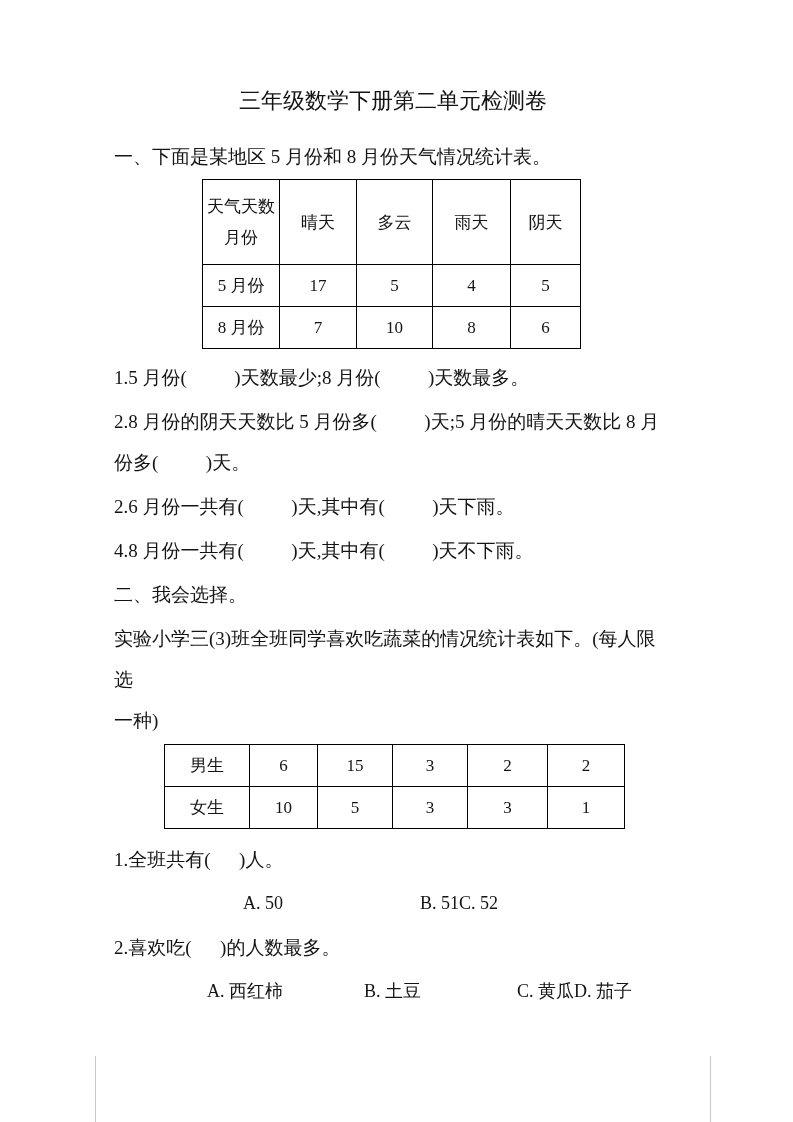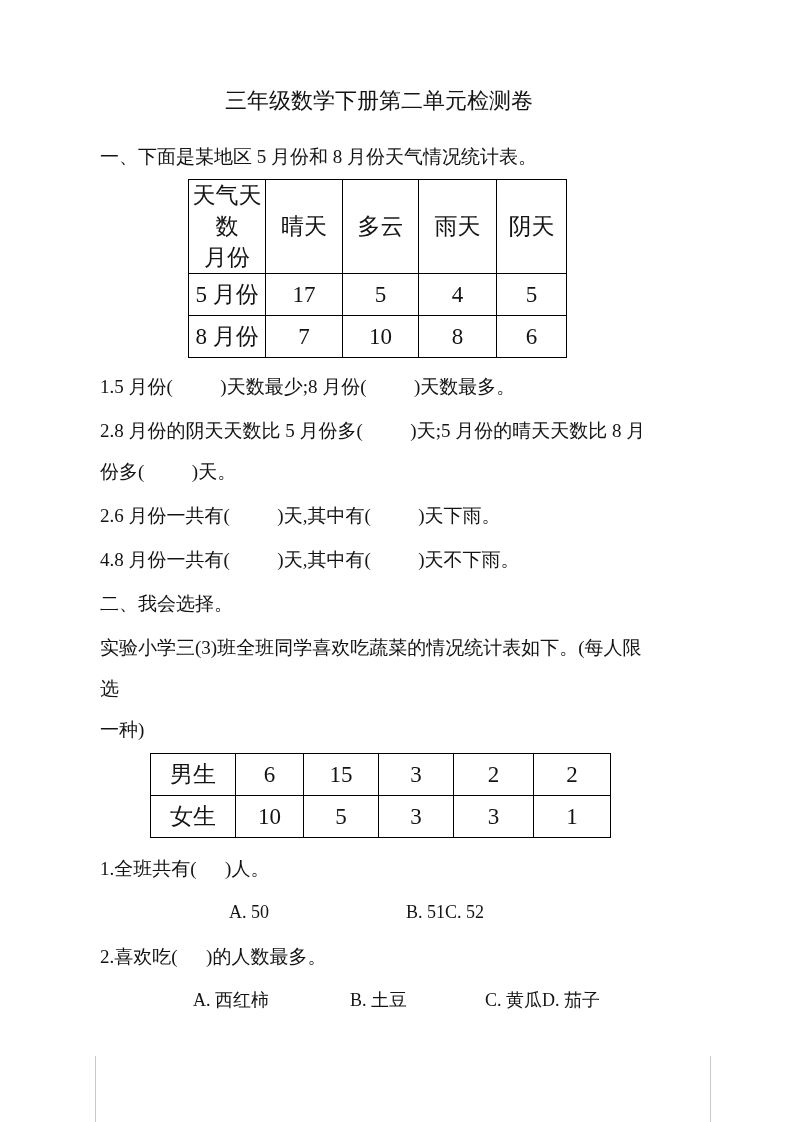--- a/index.html
+++ b/index.html
@@ -7,42 +7,42 @@
     position: relative;
     width: 793px;
     height: 1122px;
     background: #ffffff;
     overflow: hidden;
     font-family: "Liberation Serif", "DejaVu Serif", serif;
     color: #141414;
   }
   .content {
     position: absolute;
-    left: 100px;
+    left: 114px;
     top: 86px;
     width: 558px;
   }
   .title {
     font-size: 22px;
     line-height: 30px;
     font-weight: 400;
     text-align: center;
     margin: 0 0 20px 0;
   }
   .line {
     font-size: 19px;
     line-height: 41px;
     margin: 0;
     white-space: pre-wrap;
   }
   .q { margin-bottom: 3px; }
   table.sheet {
     border-collapse: collapse;
     table-layout: fixed;
-    font-size: 23px;
+    font-size: 17px;
   }
   table.sheet td {
     border: 1px solid #000;
     text-align: center;
     vertical-align: middle;
     padding: 0;
     box-sizing: border-box;
   }
   .t1 { margin: 2px 0 8px 88px; }
   .t2 { margin: 2px 0 10px 50px; }
@@ -59,21 +59,21 @@
     display: flex;
     font-size: 18px;
     line-height: 41px;
     margin-bottom: 3px;
     white-space: pre-wrap;
     text-align: right;
   }
   .ow-169 { width: 169px; }
   .ow-168 { width: 168px; margin-left: 8px; }
   .ow-138 { width: 138px; }
-  .ow-135 { width: 135px; }
+  .ow-135 { width: 135px; margin-left: 18px; }
   .edge-mark {
     position: absolute;
     width: 1px;
     background: #c9c9c9;
   }
 </style>
 </head>
 <body>
 
 <div class="page">

